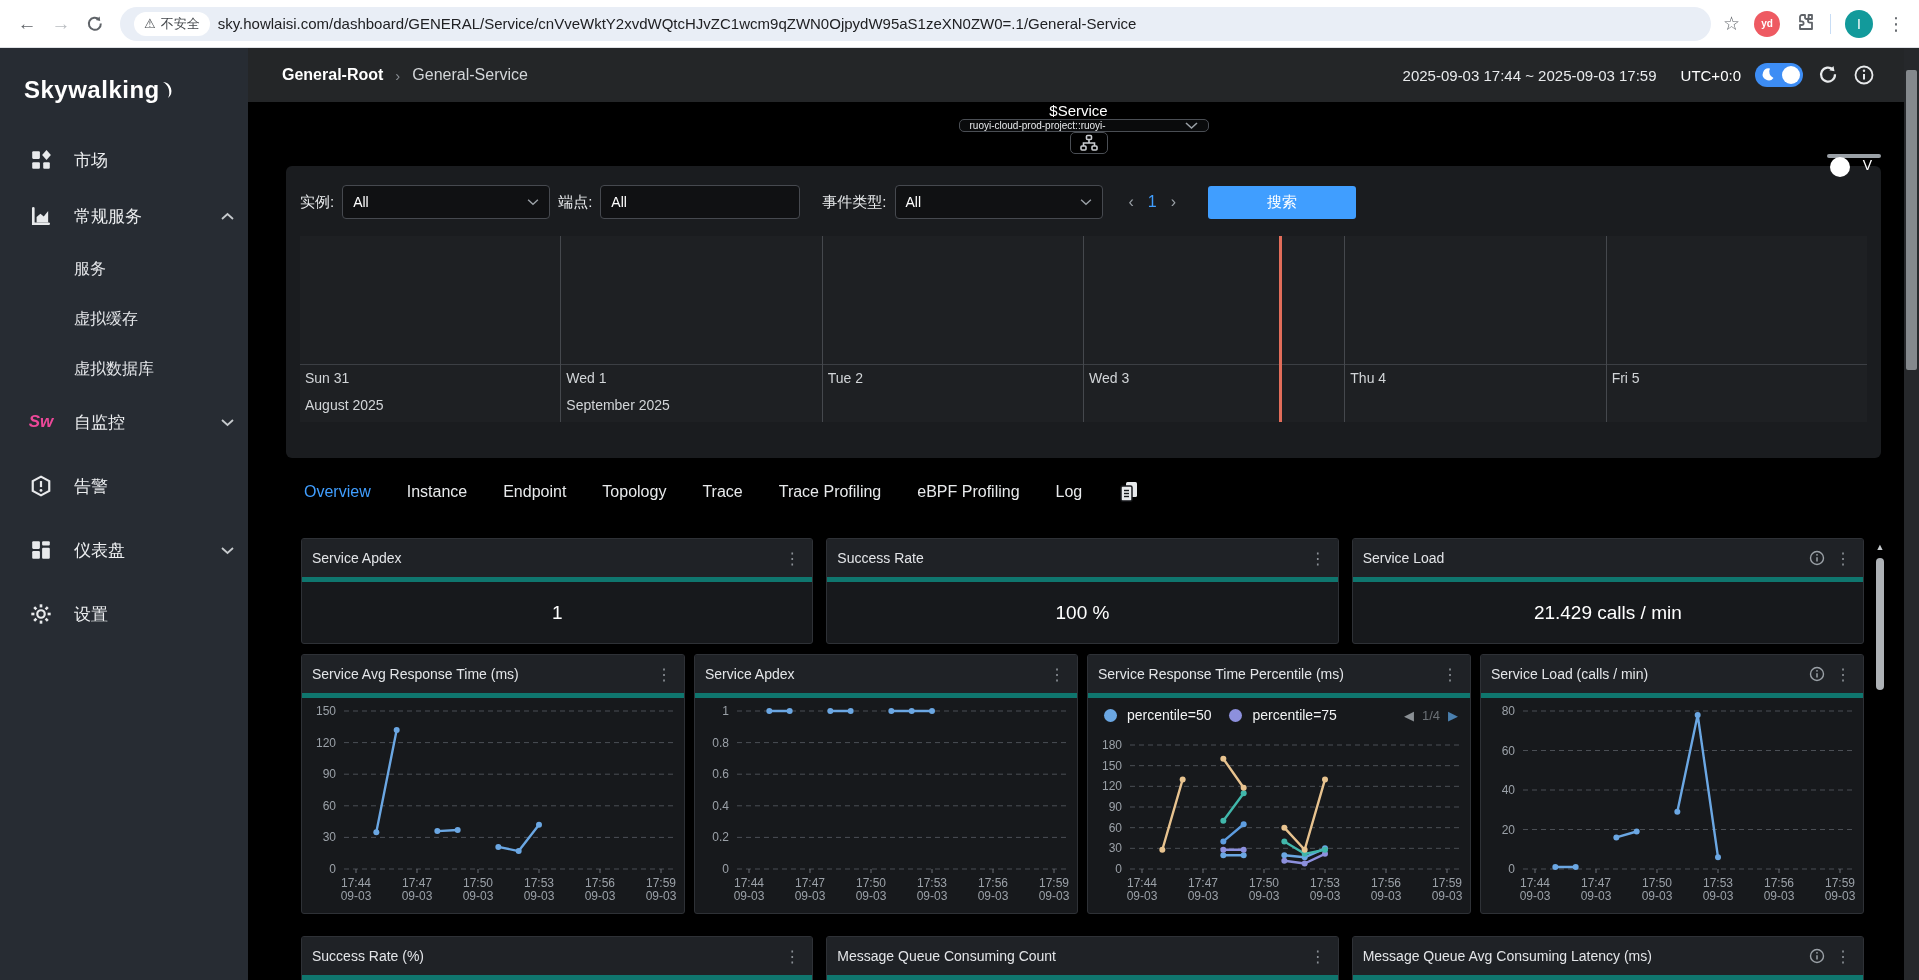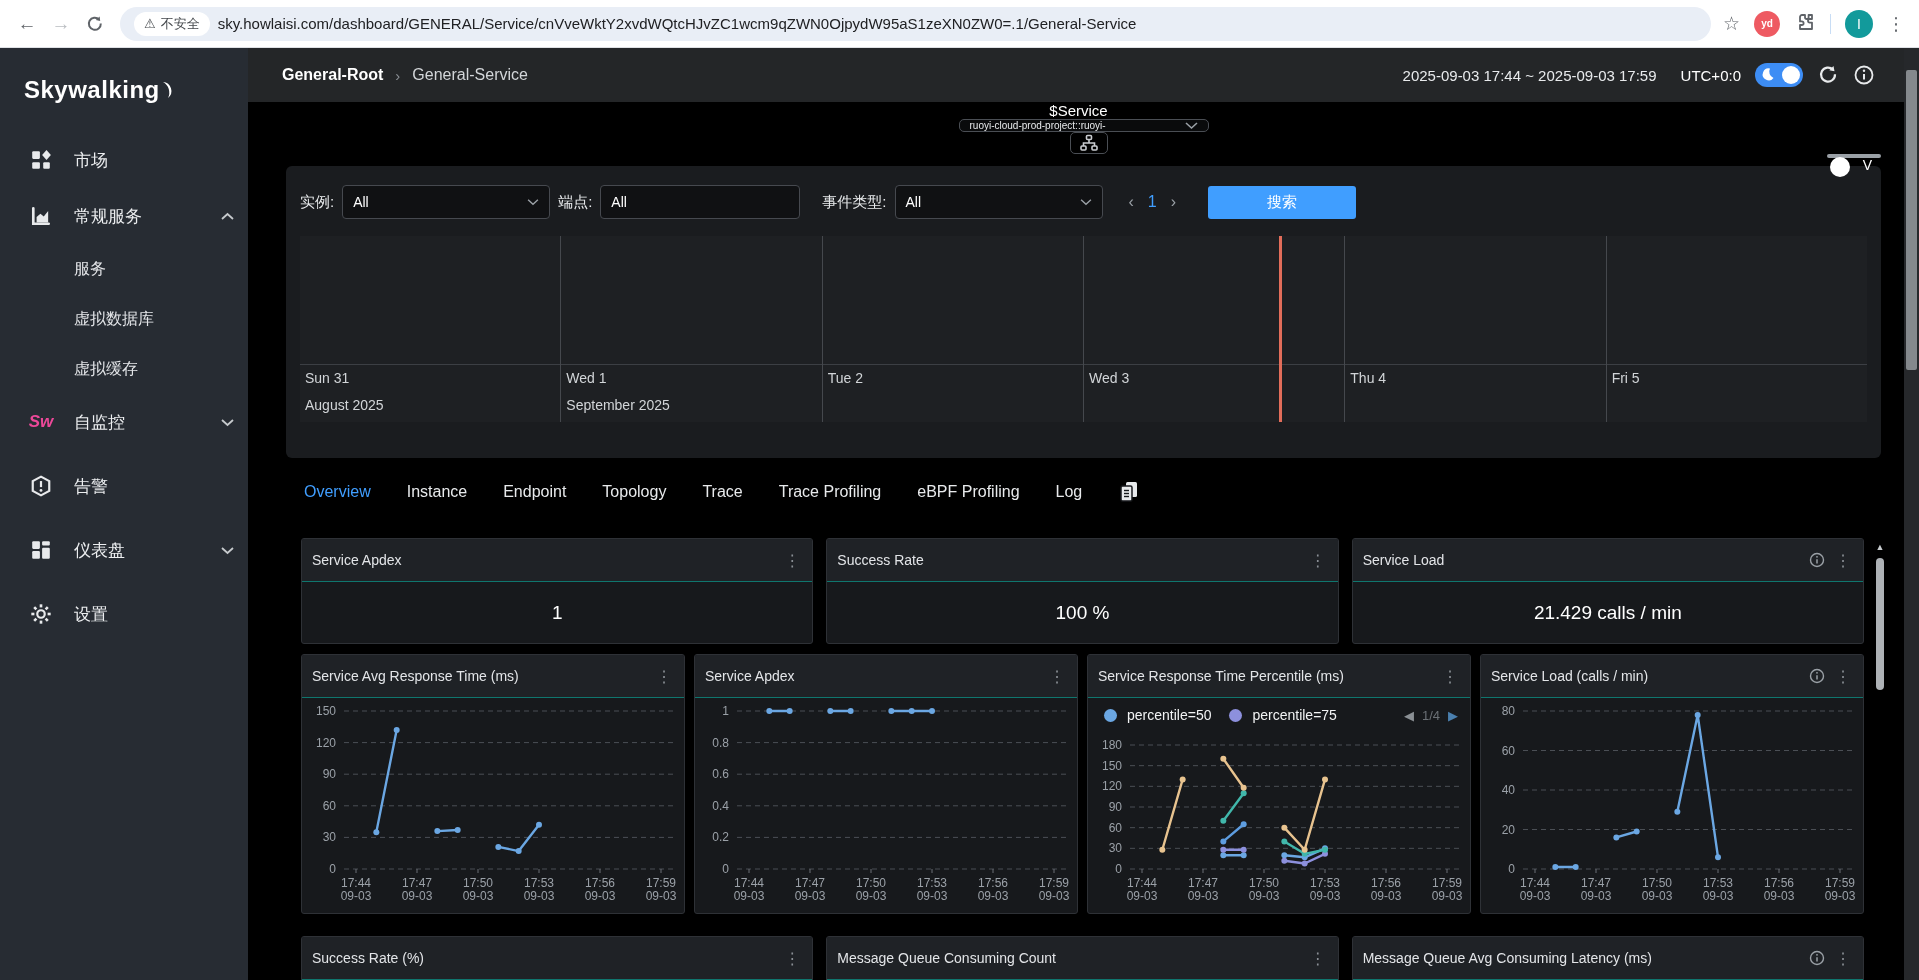--- a/index.html
+++ b/index.html
@@ -81,21 +81,21 @@
   .tabs { margin:10px 0 0 18px; height:48px; display:flex; align-items:center; gap:36px; }
   .tab { color:#e8eaec; font-size:16px; cursor:pointer; }
   .tab.active { color:#409eff; }
   .tab-icon { width:22px; height:24px; cursor:pointer; }
 
   
   .metrics { padding:22px 17px 0 15px; }
   .grid3 { display:grid; grid-template-columns:repeat(3,1fr); gap:13px; }
   .grid4 { display:grid; grid-template-columns:repeat(4,1fr); gap:9px; margin-top:10px; }
   .card { background:#17191c; border:1px solid #2e3136; border-radius:3px; overflow:hidden; }
-  .card-head { height:43px; background:#1f2226; border-bottom:1px solid #0f766e; display:flex; align-items:center; padding:0 10px; }
+  .card-head { height:43px; background:#1f2226; border-bottom:5px solid #0f766e; display:flex; align-items:center; padding:0 10px; }
   .card-title { color:#e3e5e8; font-size:14px; flex:1; white-space:nowrap; overflow:hidden; }
   .head-ics { display:flex; align-items:center; gap:8px; flex:none; }
   .kebab { color:#8a8f95; font-size:16px; cursor:pointer; padding:0 2px; }
   .info-ic { width:16px; height:16px; cursor:pointer; }
   .stat-card { height:106px; }
   .stat-val { height:62px; display:flex; align-items:center; justify-content:center; color:#fff; font-size:19px; }
   .chart-card { height:260px; }
   .legend-row { height:34px; display:flex; align-items:center; padding:0 12px 0 16px; gap:10px; }
   .lg-dot { width:13px; height:13px; border-radius:50%; }
   .lg-label { color:#f2f3f4; font-size:14px; margin-right:8px; }
@@ -177,22 +177,22 @@
               <path d="M3 3v14h14" fill="none" stroke="#e8eaec" stroke-width="2.4" stroke-linecap="round"></path>
               <path d="M6 16v-5l3.5-3 3 2.5 4-5v10.5z" fill="#e8eaec"></path>
             </svg>
         </span>
         <span>常规服务</span>
         <svg class="chev" viewBox="0 0 13 9">
             <polyline points="1,7 6.5,2 12,7" fill="none" stroke="#c6cacd" stroke-width="1.8"></polyline>
           </svg>
       </div>
       <div class="side-sub">服务</div>
+      <div class="side-sub">虚拟缓存</div>
       <div class="side-sub">虚拟数据库</div>
-      <div class="side-sub">虚拟缓存</div>
       <div class="side-item">
         <span class="ic">
             <span class="sw-mini">Sw</span>
           </span>
         <span>自监控</span>
         <svg class="chev" viewBox="0 0 13 9">
             <polyline points="1,2 6.5,7 12,2" fill="none" stroke="#c6cacd" stroke-width="1.8"></polyline>
           </svg>
       </div>
       <div class="side-item mt8">

